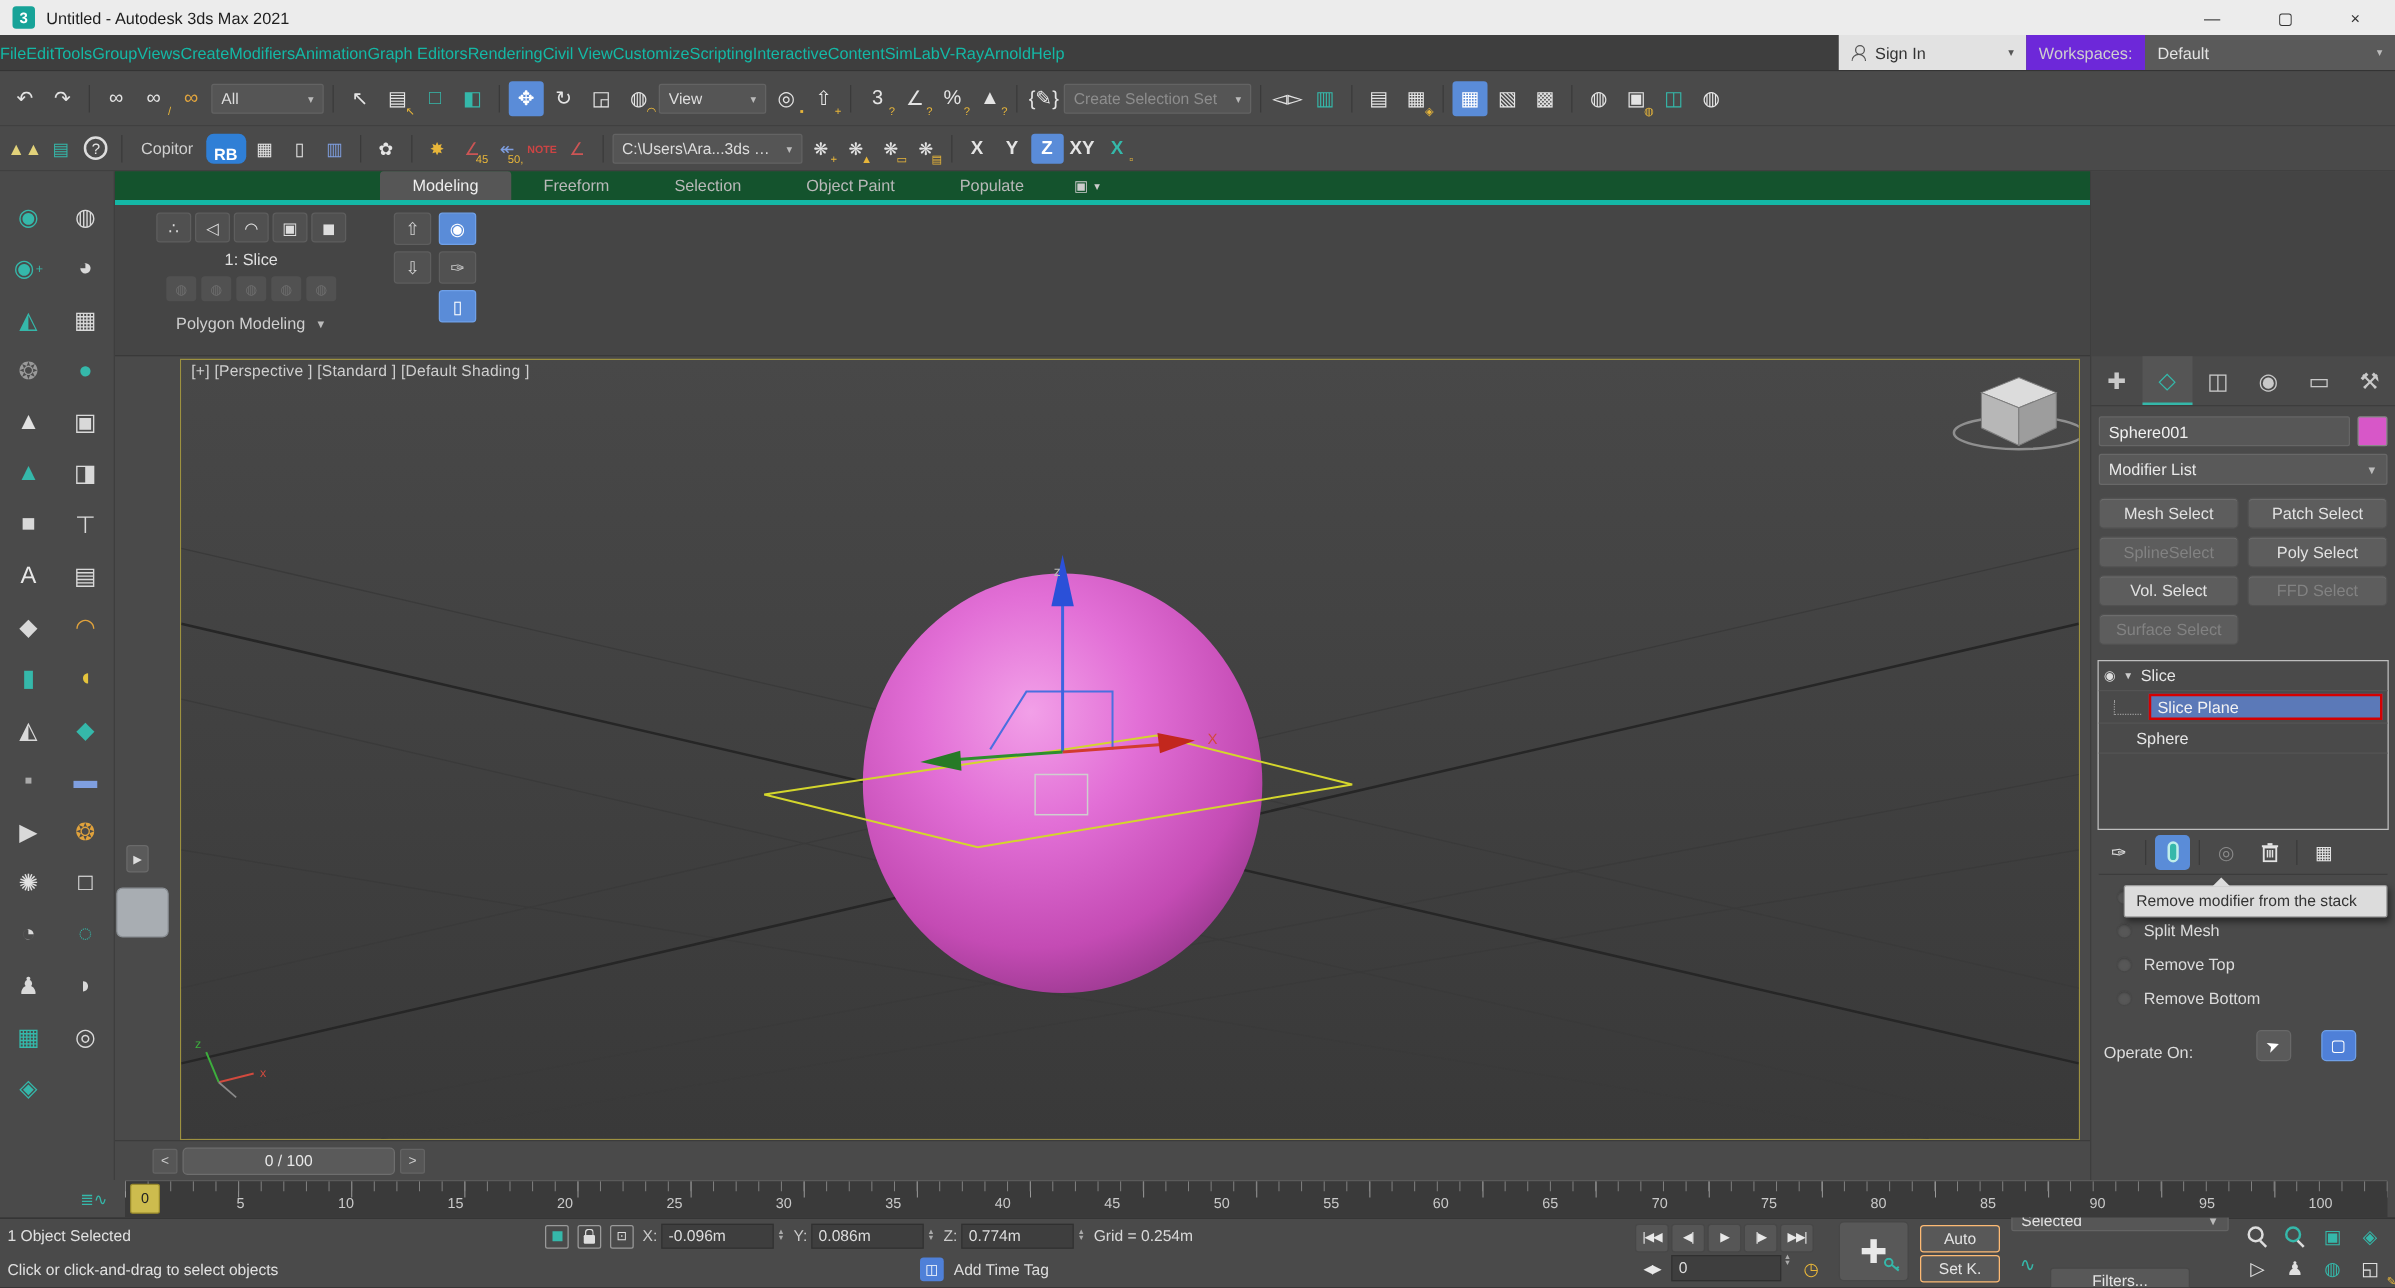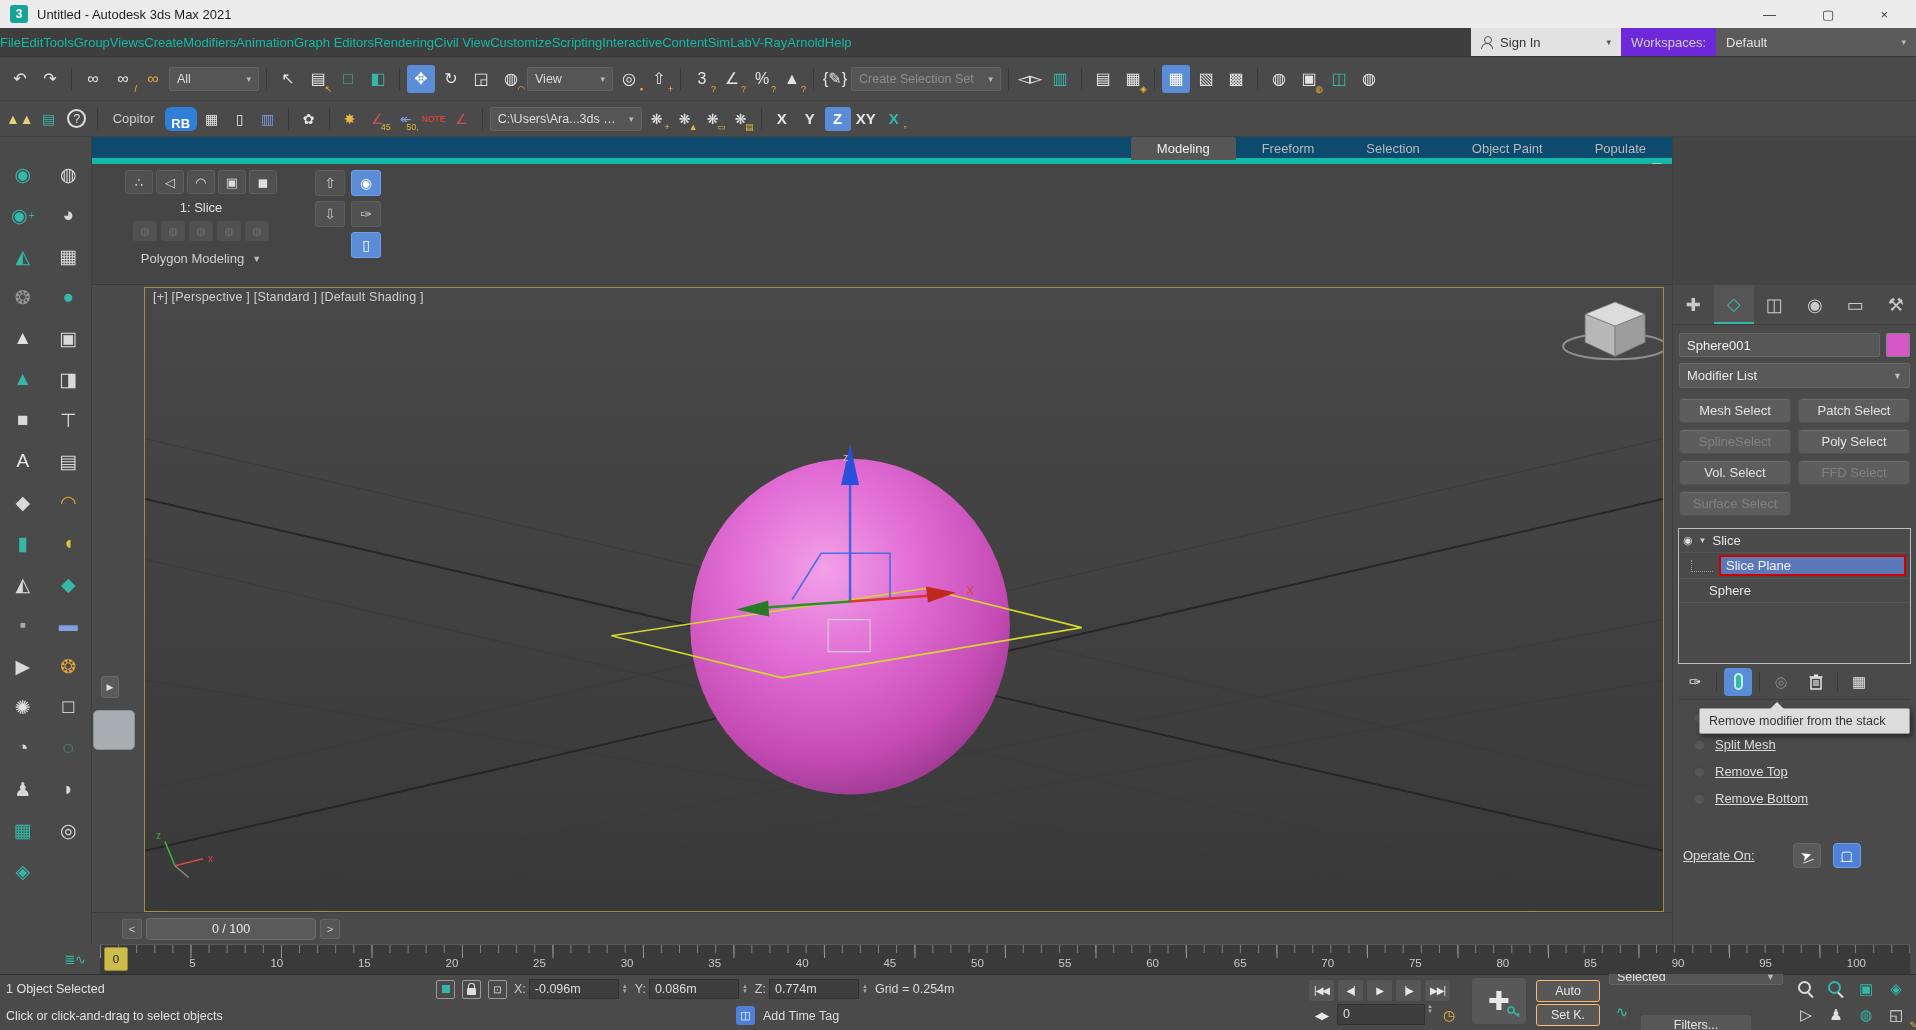--- a/index.html
+++ b/index.html
@@ -48,21 +48,21 @@
 
   
   .content{flex:1;display:flex;min-height:0;}
   .sidebar{width:92px;background:#4a4a4a;border-right:1px solid #3e3e3e;display:grid;grid-template-columns:1fr 1fr;align-content:start;row-gap:11px;padding-top:22px;}
   .sbicon{height:30px;display:flex;align-items:center;justify-content:center;font-size:19px;color:#d0d0d0;cursor:default;}
   .sbicon .acc{font-size:10px;color:#35b8aa;margin-left:1px;}
 
   .centercol{flex:1;display:flex;flex-direction:column;min-width:0;position:relative;}
 
   
-  .ribbontabs{height:27px;background:#0c4a6e;display:flex;align-items:flex-end;padding-left:212px;border-bottom:6px solid #14b8a6;font-size:13px;flex-direction:column;}
+  .ribbontabs{height:27px;background:#14532d;display:flex;align-items:flex-end;padding-left:212px;border-bottom:4px solid #14b8a6;font-size:13px;}
   .rtab{padding:4px 26px;color:#b9b9b9;cursor:default;}
   .rtab.active{background:#565656;color:#eee;border-radius:3px 3px 0 0;}
   .rtabicon{margin-left:14px;color:#ccc;font-size:12px;padding-bottom:4px;display:flex;gap:5px;align-items:center;}
   .ribbonpanel{height:121px;background:#454545;border-bottom:1px solid #393939;display:flex;padding:6px 0 0 9px;}
   .rgroup{width:200px;display:flex;flex-direction:column;align-items:center;}
   .rrow{display:flex;gap:3px;}
   .rbtn{width:28px;height:24px;background:#505050;border:1px solid #5e5e5e;border-radius:3px;display:flex;align-items:center;justify-content:center;color:#ddd;font-size:13px;}
   .slicelabel{margin:6px 0;font-size:13px;color:#e0e0e0;}
   .roundrow{display:flex;gap:4px;}
   .roundbtn{width:24px;height:20px;border-radius:3px;background:#515151;color:#6f6f6f;display:flex;align-items:center;justify-content:center;font-size:11px;}
@@ -114,27 +114,27 @@
   .stackrow .eye{font-size:11px;color:#ddd;}
   .stackrow .tri{font-size:8px;color:#ccc;}
   .subsel{margin-left:28px;flex:1;background:#5b79b8;border:2px solid #d40000;color:#f2f2f2;padding:1px 5px;height:21px;display:flex;align-items:center;}
   .treeline{width:22px;height:12px;border-left:1px dotted #999;border-bottom:1px dotted #999;margin-left:8px;}
   .stacktools{height:36px;display:flex;align-items:center;gap:7px;padding:0 2px;border-bottom:1px solid #3c3c3c;}
   .stool{width:28px;height:28px;display:flex;align-items:center;justify-content:center;border-radius:4px;color:#e3e3e3;font-size:15px;}
   .stool.active{background:#5a8cd8;}
   .stool .capsule{width:9px;height:17px;border:2px solid #bfeeea;border-radius:5px;background:#35b8aa;}
   .stool.grayed{color:#8b8b8b;}
   .ssep{width:1px;height:20px;background:#3a3a3a;}
-  .optzone{position:relative;padding-top:4px;flex:1;text-decoration:underline;}
+  .optzone{position:relative;padding-top:4px;flex:1;}
   .optrow{display:flex;align-items:center;gap:9px;height:27px;color:#dcdcdc;padding-left:14px;}
   .optrow.grayed{color:#9a9a9a;}
   .radio{width:13px;height:13px;border-radius:50%;background:#575757;border:1px solid #474747;box-shadow:inset 0 1px 2px #3c3c3c;}
   .tooltip{position:absolute;top:8px;left:20px;right:0px;z-index:4;background:#dcdcdc;color:#333;font-size:12.5px;padding:5px 9px;border:1px solid #9a9a9a;border-radius:2px;box-shadow:2px 3px 5px rgba(0,0,0,.45);}
   .tooltip::before{content:"";position:absolute;top:-7px;left:70px;border:7px solid transparent;border-bottom-color:#dcdcdc;border-top:none;}
-  .operaterow{display:flex;align-items:center;gap:12px;margin-top:31px;padding-left:4px;color:#dcdcdc;}
+  .operaterow{display:flex;align-items:flex-end;gap:24px;margin-top:12px;padding-left:4px;color:#dcdcdc;}
   .opbtn{width:28px;height:25px;border-radius:4px;background:#5a5a5a;border:1px solid #686868;display:flex;align-items:center;justify-content:center;color:#fff;font-size:13px;}
   .opbtn.active{background:#4f80d8;border-color:#6fa0e8;}
 
   
   .statusbar{height:56px;background:#4a4a4a;border-top:1px solid #2f2f2f;display:flex;gap:10px;padding:2px 6px;font-size:12.5px;}
   .col2{display:flex;flex-direction:column;gap:2px;justify-content:center;}
   .listenerbox{width:250px;}
   .listenpink{height:25px;background:#e9cdd3;border:1px solid #999;}
   .listenwhite{height:25px;background:#fff;border:1px solid #999;color:#555;font-family:"Liberation Mono",monospace;font-size:12.5px;display:flex;align-items:center;padding:0 6px;}
   .stattexts{width:420px;}

